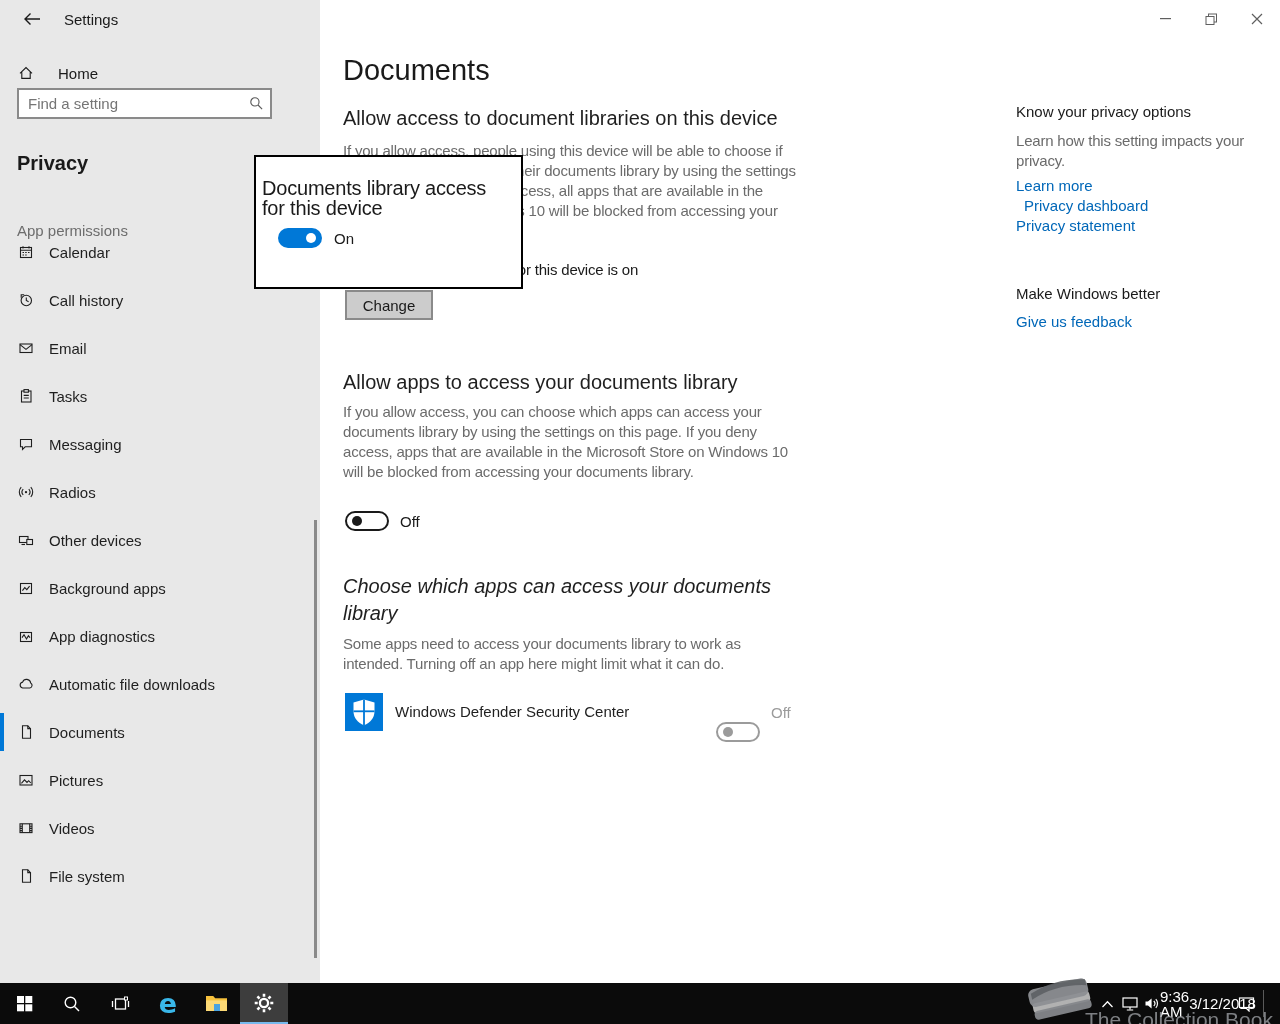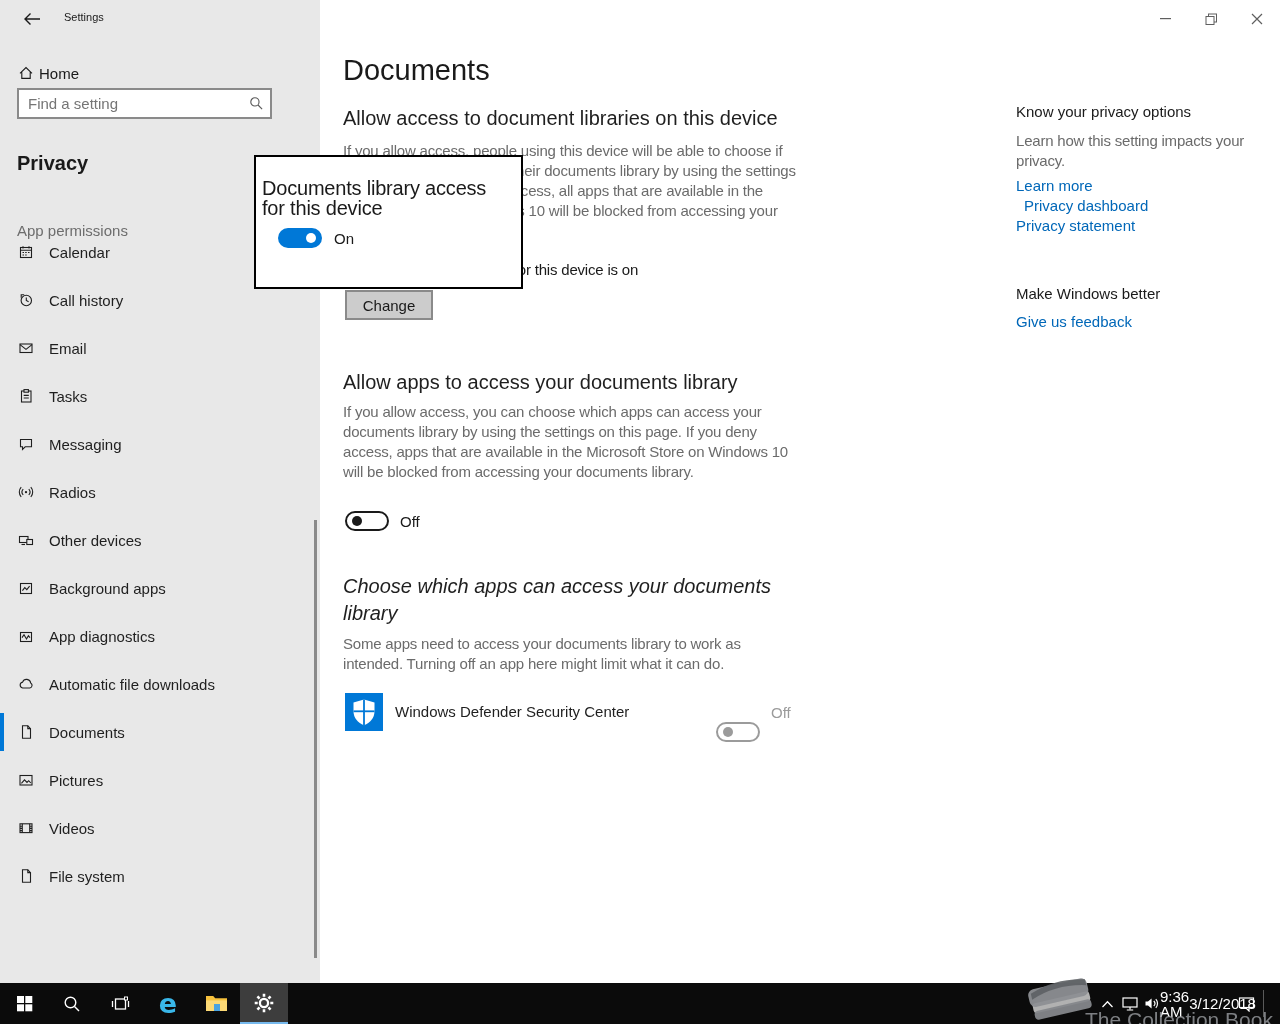--- a/index.html
+++ b/index.html
@@ -6,27 +6,27 @@
   body{
     width:1280px;height:1024px;position:relative;overflow:hidden;
     font-family:"Liberation Sans",sans-serif;background:#ffffff;color:#1a1a1a;
     -webkit-font-smoothing:antialiased;
   }
   .abs{position:absolute;}
   svg{display:block;}
 
   
   .titlebar-back{left:14px;top:6px;width:36px;height:26px;display:flex;align-items:center;justify-content:center;}
-  .titlebar-title{left:64px;top:11px;font-size:11px;color:#1a1a1a;}
+  .titlebar-title{left:64px;top:11px;font-size:15px;color:#1a1a1a;}
   .win-btn{top:0;width:46px;height:38px;display:flex;align-items:center;justify-content:center;color:#5f5f5f;}
   .win-btn.min{left:1142px;} .win-btn.max{left:1188px;} .win-btn.close{left:1234px;font-size:17px;}
 
   
   .sidebar{left:0;top:0;width:320px;height:983px;background:#e8e8e8;}
-  .home-row{left:0;top:53px;width:320px;height:40px;display:flex;align-items:center;gap:5px;padding-left:18px;box-sizing:border-box;font-size:15px;}
+  .home-row{left:0;top:53px;width:320px;height:40px;display:flex;align-items:center;gap:24px;padding-left:18px;box-sizing:border-box;font-size:15px;}
   .searchbox{left:17px;top:88px;width:255px;height:31px;box-sizing:border-box;}
   .searchbox input{
     width:100%;height:100%;box-sizing:border-box;border:2px solid #8a8a8a;background:#ffffff;
     font-family:"Liberation Sans",sans-serif;font-size:15px;color:#333;padding:0 30px 0 9px;outline:none;
   }
   .search-glyph{position:absolute;right:8px;top:8px;}
   .side-section-title{left:17px;top:152px;font-size:20px;font-weight:600;color:#1a1a1a;}
   .side-group-label{left:17px;top:222px;font-size:15px;color:#6d6d6d;}
   .side-viewport{left:0;top:246px;width:320px;height:714px;overflow:hidden;}
   .side-row{position:absolute;left:0;width:320px;height:40px;display:flex;align-items:center;gap:15px;

